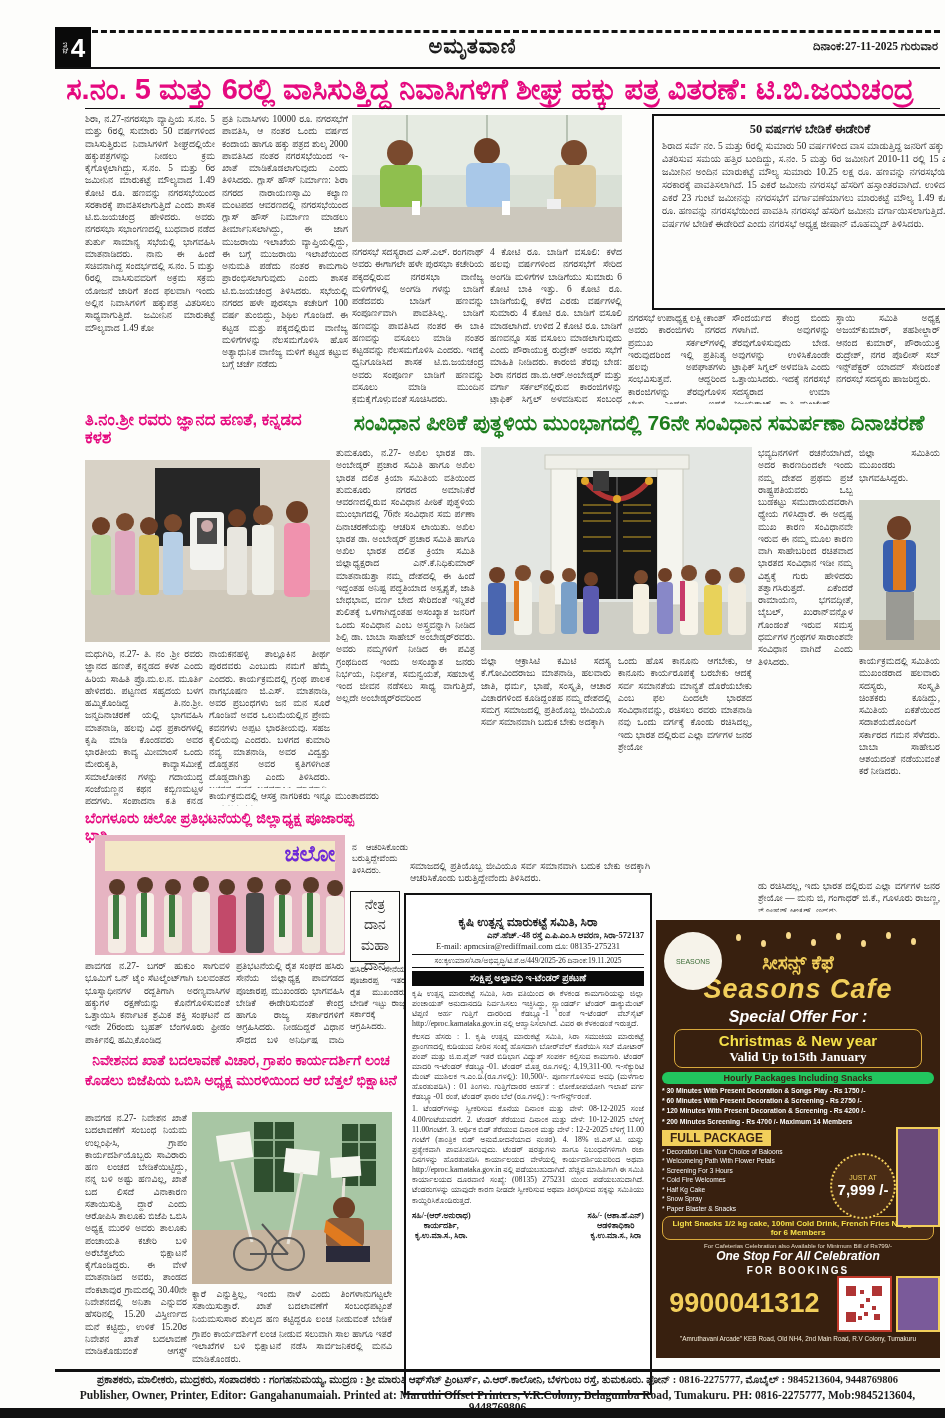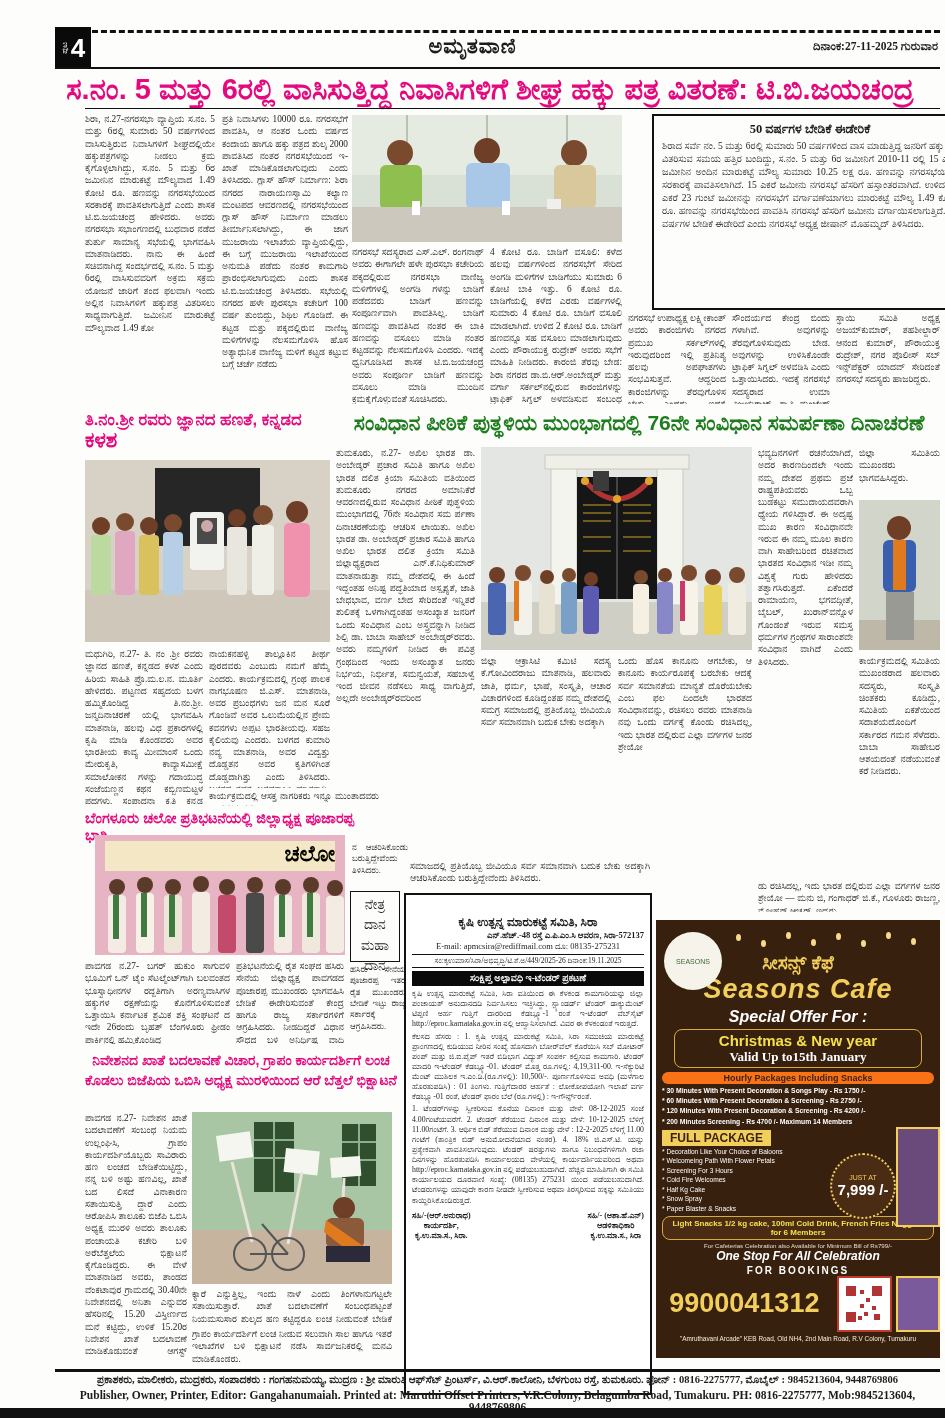--- a/index.html
+++ b/index.html
@@ -38,21 +38,21 @@
   .ad .lights{height:26px;border-bottom:0;position:relative;}
   .dot{position:absolute;width:5px;height:7px;background:#f7d98c;border-radius:50%;}
   .ad .logo{position:absolute;left:8px;top:12px;width:58px;height:58px;border-radius:50%;background:#f6f3ea;
             color:#3a6b35;font-size:7px;display:flex;align-items:center;justify-content:center;text-align:center;}
   .ad .kn{color:#f2cf5b;font-weight:bold;font-size:19px;text-align:center;margin-top:6px;}
   .ad .en{color:#f2cf5b;font-size:27px;text-align:center;font-style:italic;font-weight:bold;letter-spacing:1px;}
   .ad .offer{color:#fff;font-size:16px;font-weight:bold;font-style:italic;text-align:center;margin-top:3px;}
   .ad .occ{border:1.5px solid #d9a93c;border-radius:8px;margin:3px 18px 0 18px;padding:2px 4px;text-align:center;}
   .ad .occ .l1{color:#f5e04a;font-size:15px;font-weight:bold;}
   .ad .occ .l2{color:#fff;font-size:13px;font-weight:bold;font-family:"Liberation Serif",serif;}
-  .ad .hbar{background:#f97316;color:#3a2313;font-size:9px;font-weight:bold;text-align:center;margin:4px 6px 2px 6px;
+  .ad .hbar{background:#22c55e;color:#3a2313;font-size:9px;font-weight:bold;text-align:center;margin:4px 6px 2px 6px;
             border-radius:6px;padding:1px 0;}
   .ad .pk{font-size:6.8px;font-weight:bold;line-height:1.5;padding:0 6px;}
   .ad .row{display:flex;}
   .ad .fp{background:#f2cf5b;color:#3a2313;font-size:12px;font-weight:bold;padding:1px 8px;display:inline-block;margin:3px 0 1px 6px;}
   .ad .feat{font-size:6.6px;line-height:1.45;padding-left:6px;}
   .ad .burst{position:absolute;width:62px;height:62px;background:#4a2c15;border:2px dotted #f2cf5b;border-radius:50%;
              display:flex;flex-direction:column;align-items:center;justify-content:center;}
   .ad .burst .ja{font-size:7px;color:#f2cf5b;}
   .ad .burst .pr{font-size:15px;color:#fff;font-weight:bold;}
   .ad .snack{background:#4a2c15;border:1px solid #d9a93c;border-radius:8px;margin:2px 6px;padding:2px 4px;
@@ -60,21 +60,21 @@
   .ad .note{font-size:6.2px;text-align:center;color:#e8dcc8;}
   .ad .onestop{font-size:12px;font-weight:bold;font-style:italic;text-align:center;color:#fff;}
   .ad .fb{font-size:10px;font-weight:bold;text-align:center;letter-spacing:2px;margin-top:2px;}
   .ad .phone{font-size:27px;font-weight:bold;color:#f2cf5b;text-align:center;line-height:1;}
   .ad .addr{font-size:6.4px;text-align:center;color:#f7efdc;margin-top:3px;}
   .ad .thumb{background:#6a4a7a;border:2px solid #f2cf5b;}
   .qr{background:#fff;border:2px solid #c0392b;display:flex;align-items:center;justify-content:center;}
   .qr svg{display:block;}
   .footer-kn{font-size:10.5px;font-weight:bold;text-align:center;}
   .footer-en{font-size:11.5px;font-weight:bold;text-align:center;}
-  .ovl-chalo{color:#000000;font-weight:bold;font-size:22px;font-family:"Liberation Sans",sans-serif;
+  .ovl-chalo{color:#6d28d9;font-weight:bold;font-size:22px;font-family:"Liberation Sans",sans-serif;
              text-shadow:1px 1px 0 #f6e6b0;}
 </style>
 </head>
 <body>
 
 <div class="page">
 
   <div class="abs dashline" style="left:92px;top:30px;width:848px;"></div>
   <div class="abs pgbox" style="left:55px;top:27px;width:36px;height:42px;">
     <span class="lbl">ಪುಟ</span>
@@ -114,21 +114,21 @@
 
   <div class="abs newsbox" style="left:628px;top:114px;width:296px;height:180px;margin-left:24px;">
     <div class="bt">50 ವರ್ಷಗಳ ಬೇಡಿಕೆ ಈಡೇರಿಕೆ</div>
     <div class="bb">ಶಿರಾದ ಸರ್ವೆ ನಂ. 5 ಮತ್ತು 6ರಲ್ಲಿ ಸುಮಾರು 50 ವರ್ಷಗಳಿಂದ ವಾಸ ಮಾಡುತ್ತಿದ್ದ ಜನರಿಗೆ ಹಕ್ಕು ಪತ್ರ ವಿತರಿಸುವ ಸಮಯ ಹತ್ತಿರ ಬಂದಿದ್ದು, ಸ.ನಂ. 5 ಮತ್ತು 6ರ ಜಮೀನಿಗೆ 2010-11 ರಲ್ಲಿ 15 ಎಕರೆ ಜಮೀನಿನ ಅಂದಿನ ಮಾರುಕಟ್ಟೆ ಮೌಲ್ಯ ಸುಮಾರು 10.25 ಲಕ್ಷ ರೂ. ಹಣವನ್ನು ನಗರಸಭೆಯಿಂದ ಸರಕಾರಕ್ಕೆ ಪಾವತಿಸಲಾಗಿದೆ. 15 ಎಕರೆ ಜಮೀನು ನಗರಸಭೆ ಹೆಸರಿಗೆ ಹಸ್ತಾಂತರವಾಗಿದೆ. ಉಳಿದ 20 ಎಕರೆ 23 ಗುಂಟೆ ಜಮೀನನ್ನು ನಗರಸಭೆಗೆ ವರ್ಗಾವಣೆಯಾಗಲು ಮಾರುಕಟ್ಟೆ ಮೌಲ್ಯ 1.49 ಕೋಟಿ ರೂ. ಹಣವನ್ನು ನಗರಸಭೆಯಿಂದ ಪಾವತಿಸಿ ನಗರಸಭೆ ಹೆಸರಿಗೆ ಜಮೀನು ವರ್ಗಾಯಿಸಲಾಗುತ್ತಿದೆ. 50 ವರ್ಷಗಳ ಬೇಡಿಕೆ ಈಡೇರಿದೆ ಎಂದು ನಗರಸಭೆ ಅಧ್ಯಕ್ಷ ಜೀಷಾನ್ ಮೊಹಮ್ಮದ್ ತಿಳಿಸಿದರು.</div>
   </div>
   <div class="abs col" style="left:628px;top:312px;width:98px;height:92px;">ನಗರಸಭೆ ಉಪಾಧ್ಯಕ್ಷ ಲಕ್ಷ್ಮೀಕಾಂತ್ ಅವರು ಕಾರಂಜಿಗಳು ನಗರದ ಪ್ರಮುಖ ಸರ್ಕಲ್‌ಗಳಲ್ಲಿ ಇರುವುದರಿಂದ ಇಲ್ಲಿ ಪ್ರತಿನಿತ್ಯ ಹಲವು ಅಪಘಾತಗಳು ಸಂಭವಿಸುತ್ತವೆ. ಆದ್ದರಿಂದ ಕಾರಂಜಿಗಳನ್ನು ತೆರವುಗೊಳಿಸ ಬೇಕು ಎಂದರು. ಇದಕ್ಕೆ ಪ್ರತಿರೋಧ ವ್ಯಕ್ತಪಡಿಸಿದ ನಗರಸಭೆ ಸದಸ್ಯರಾದ ಬಿ.ಅಂಜಿನಪ್ಪ ಅವರು, ಕಾರಂಜಿಗಳು ನಗರದ</div>
   <div class="abs col" style="left:732px;top:312px;width:98px;height:92px;">ಸೌಂದರ್ಯದ ಕೇಂದ್ರ ಬಿಂದು ಗಳಾಗಿವೆ. ಅವುಗಳನ್ನು ತೆರವುಗೊಳಿಸುವುದು ಬೇಡ. ಅವುಗಳನ್ನು ಉಳಿಸಿಕೊಂಡೇ ಟ್ರಾಫಿಕ್ ಸಿಗ್ನಲ್ ಅಳವಡಿಸಿ ಎಂದು ಒತ್ತಾಯಿಸಿದರು. ಇದಕ್ಕೆ ನಗರಸಭೆ ಸದಸ್ಯರಾದ ಉಮಾ ವಿಜಯರಾಜ್, ಸ್ವಾತಿ ಮಂಜೇಶ್ ಧ್ವನಿಗೂಡಿಸಿದರು.</div>
   <div class="abs col" style="left:836px;top:312px;width:104px;height:92px;">ಸ್ಥಾಯಿ ಸಮಿತಿ ಅಧ್ಯಕ್ಷ ಅಜಯ್‌ಕುಮಾರ್, ತಹಶೀಲ್ದಾರ್ ಆನಂದ ಕುಮಾರ್, ಪೌರಾಯುಕ್ತ ರುದ್ರೇಶ್, ನಗರ ಪೊಲೀಸ್ ಸಬ್ ಇನ್ಸ್‌ಪೆಕ್ಟರ್ ಯಾದವ್ ಸೇರಿದಂತೆ ನಗರಸಭೆ ಸದಸ್ಯರು ಹಾಜರಿದ್ದರು.</div>
 
   <div class="abs h-mag" style="left:85px;top:409px;width:248px;font-size:16.5px;line-height:1.25;">ತಿ.ನಂ.ಶ್ರೀ ರವರು  ಜ್ಞಾನದ ಹಣತೆ, ಕನ್ನಡದ</div>
-  <div class="abs h-mag" style="left:85px;top:428px;width:248px;font-size:21px;">ಕಳಶ</div>
+  <div class="abs h-mag" style="left:85px;top:428px;width:248px;font-size:17px;">ಕಳಶ</div>
   <div class="abs h-grn" style="left:338px;top:411px;width:602px;font-size:21px;text-align:center;">ಸಂವಿಧಾನ ಪೀಠಿಕೆ ಪುತ್ಥಳಿಯ ಮುಂಭಾಗದಲ್ಲಿ 76ನೇ ಸಂವಿಧಾನ ಸಮರ್ಪಣಾ ದಿನಾಚರಣೆ</div>
 
   <div class="abs photo" style="left:85px;top:460px;width:245px;height:182px;">
     <svg width="245" height="182" viewBox="0 0 245 182">
       <rect width="245" height="182" fill="#d8d2c6"></rect>
       <rect x="70" y="8" width="105" height="78" fill="#262626"></rect>
       <rect x="105" y="52" width="34" height="58" rx="4" fill="#f2f2ee"></rect>
       <rect x="112" y="58" width="20" height="26" fill="#4a4a4a"></rect>
       <circle cx="122" cy="66" r="6" fill="#caa"></circle>
       <rect x="0" y="130" width="245" height="52" fill="#cfc8ba"></rect>

